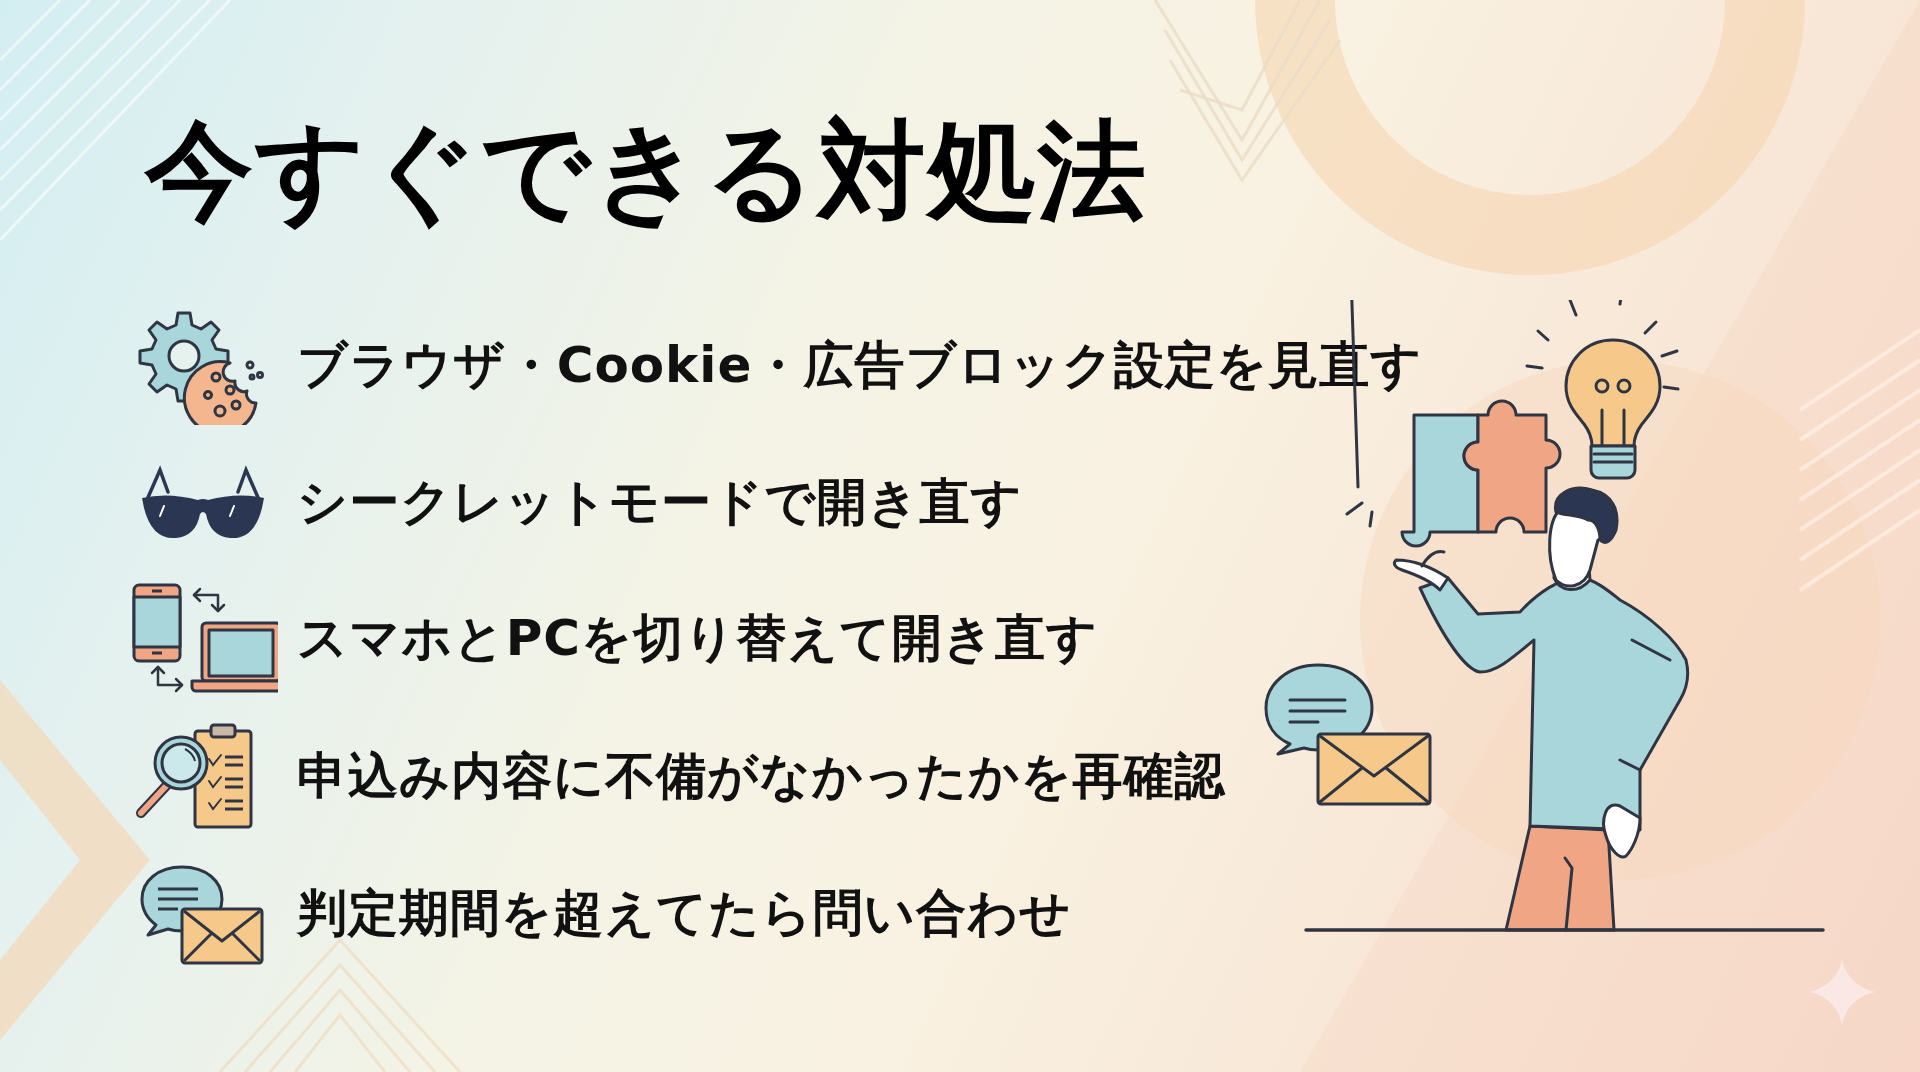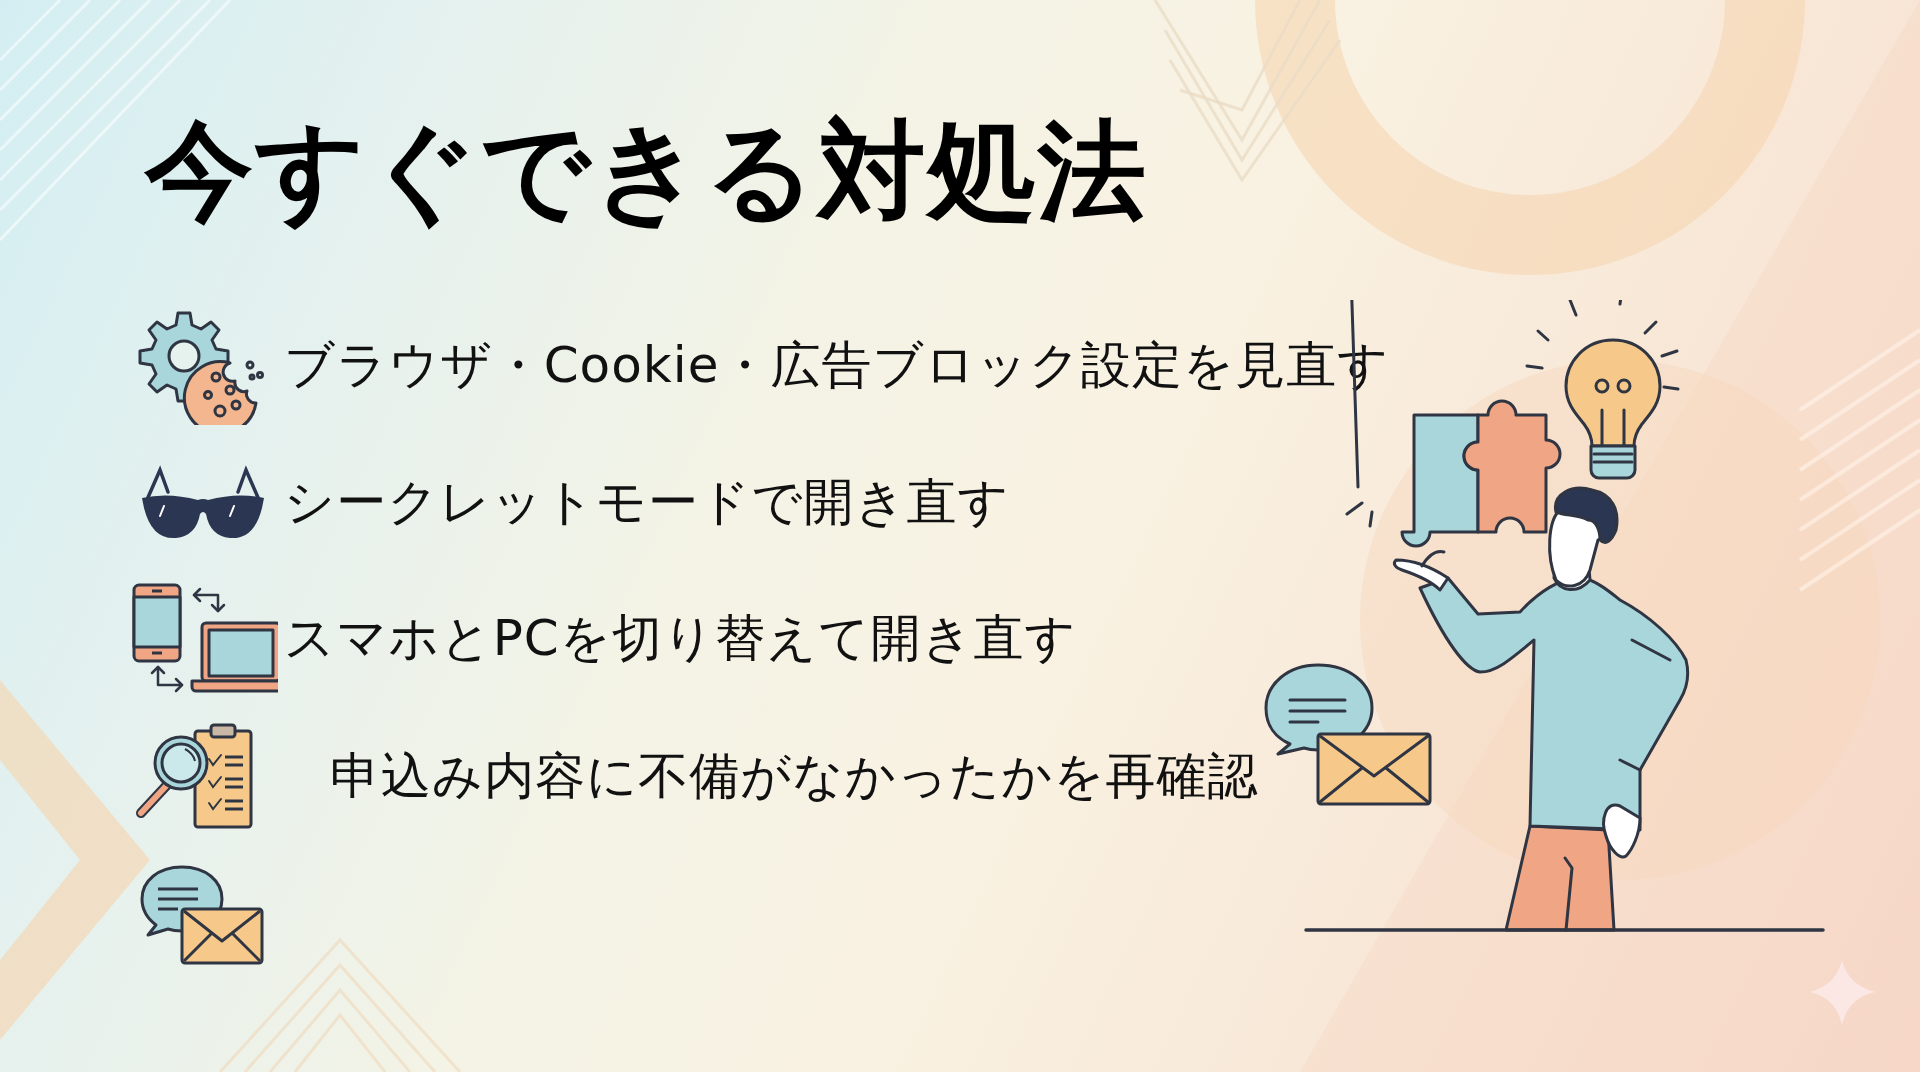--- a/index.html
+++ b/index.html
@@ -34,23 +34,23 @@
       height: 130px;
     }
     .tip-icon {
       width: 155px;
       height: 130px;
       display: flex;
       align-items: center;
       justify-content: center;
     }
     .tip-text {
-      margin-left: 4px;
+      margin-left: 17px;
       font-size: 50px;
-      font-weight: normal;
+      font-weight: bold;
       color: #111111;
       white-space: nowrap;
       letter-spacing: 1px;
     }
     .illustration {
       position: absolute;
       left: 1260px; top: 300px;
       width: 660px; height: 640px;
     }
   </style>
@@ -162,21 +162,21 @@
             <path d="M72 8 L66 14 L72 20"></path>
           <path d="M30 86 V104 H54"></path>
             <path d="M24 92 L30 86 L36 92"></path>
             <path d="M48 98 L54 104 L48 110"></path>
         </g>
       </svg>
     </div>
     <span class="tip-text">スマホとPCを切り替えて開き直す</span>
   </div>
 
-  <div class="tip-item" style="top:411px;gap:46px;">
+  <div class="tip-item" style="top:411px;">
     <div class="tip-icon">
       <svg width="140" height="110" viewBox="0 0 140 110">
         <g stroke="#2f3542" stroke-width="3" stroke-linejoin="round">
           <rect x="62" y="10" width="56" height="96" rx="3" fill="#f6c98a"></rect>
           <rect x="78" y="4" width="24" height="12" rx="3" fill="#c9b8a6"></rect>
           <line x1="92" y1="36" x2="110" y2="36"></line>
             <line x1="92" y1="44" x2="110" y2="44"></line>
           <line x1="92" y1="58" x2="110" y2="58"></line>
             <line x1="92" y1="66" x2="110" y2="66"></line>
           <line x1="92" y1="80" x2="110" y2="80"></line>
@@ -207,20 +207,21 @@
           <line x1="20" y1="28" x2="60" y2="28"></line>
           <line x1="20" y1="38" x2="60" y2="38"></line>
           <line x1="20" y1="48" x2="40" y2="48"></line>
           <rect x="44" y="48" width="80" height="54" rx="3" fill="#f6c98a"></rect>
           <polyline points="46,50 84,80 122,50" fill="none"></polyline>
           <line x1="46" y1="100" x2="74" y2="72"></line>
           <line x1="122" y1="100" x2="94" y2="72"></line>
         </g>
       </svg>
     </div>
+    <span class="tip-text">判定期間を超えてたら問い合わせ</span>
   </div>
 </div>
 
 <svg class="illustration" viewBox="1260 300 660 640" width="660" height="640">
   <g stroke="#2f3542" stroke-width="3" stroke-linejoin="round" stroke-linecap="round">
 
     <g>
       <path d="M1414 415 H1478 V442 a14 14 0 1 0 0 28 V532 H1430 a14 14 0 1 1 -28 0 H1414 Z" fill="#a9d6da"></path>
       <path d="M1478 415 H1488 a14 14 0 1 1 28 0 H1546 V440 a14 14 0 1 1 0 28 V532 H1524 a14 14 0 1 0 -28 0 H1478 V470 a14 14 0 1 1 0 -28 Z" fill="#f0a684"></path>
     </g>

